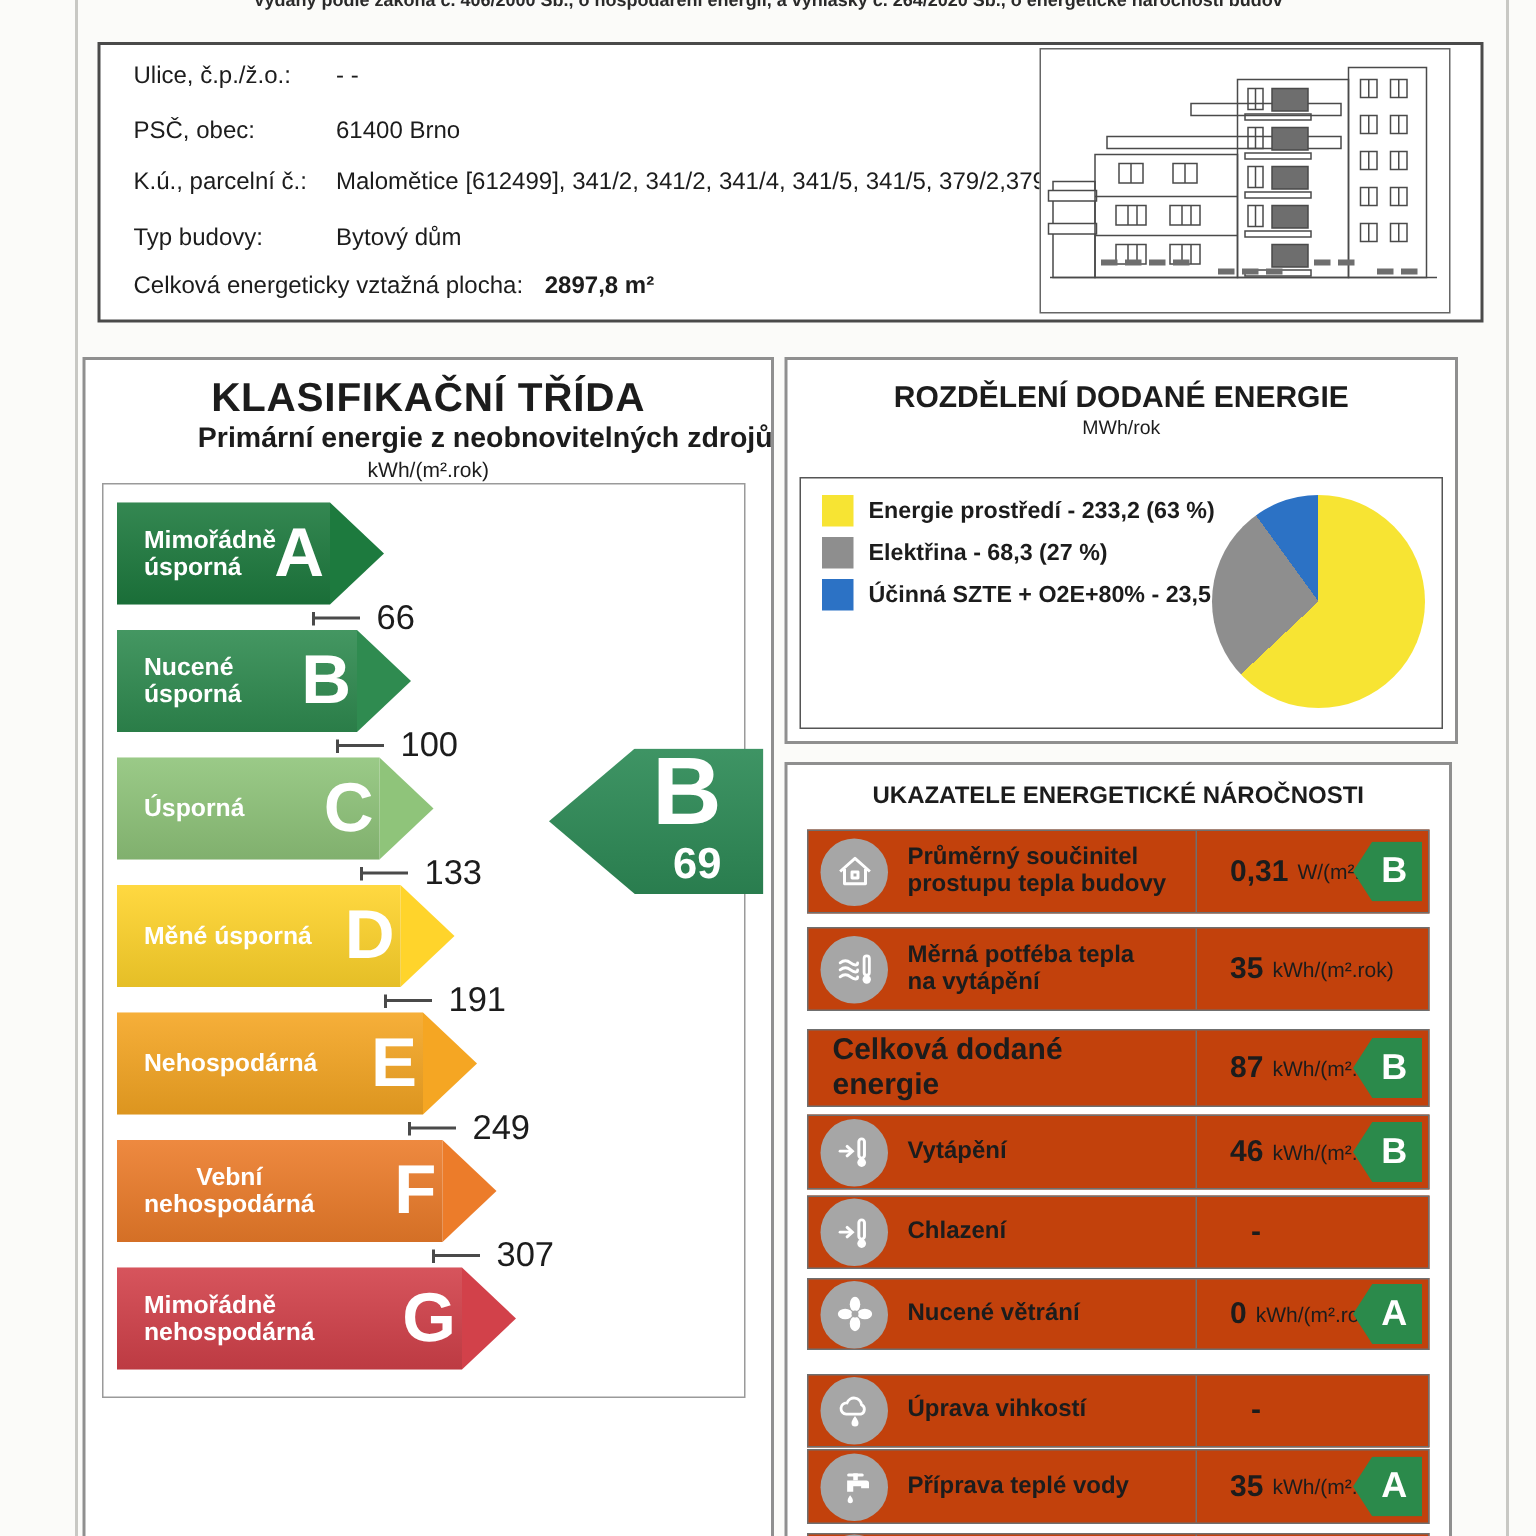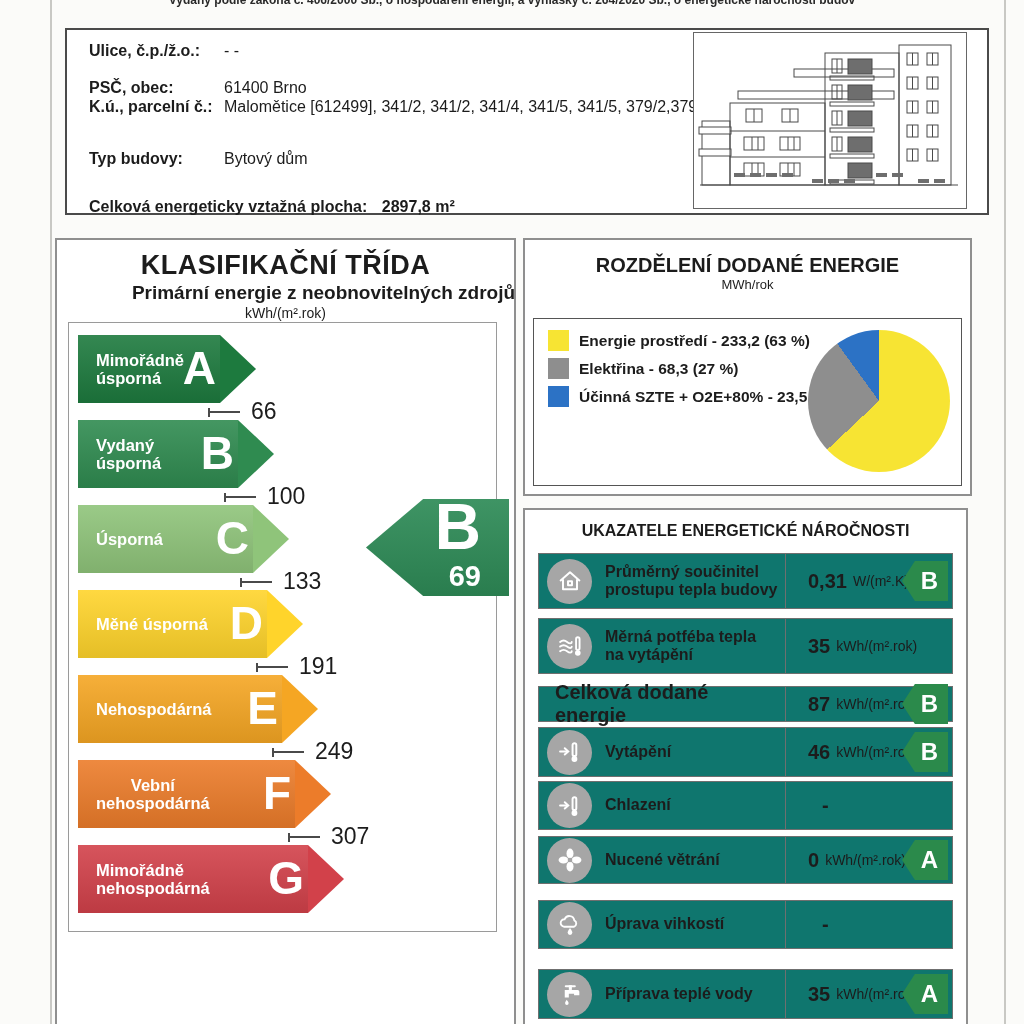--- a/index.html
+++ b/index.html
@@ -11,21 +11,21 @@
   }
   .abs{position:absolute;}
 
   
   .page-frame{left:50px;top:-22px;width:952px;height:1080px;border:2px solid #c8c8c4;}
   .law-line{top:-7px;left:90px;width:844px;text-align:center;font-size:12px;font-weight:700;color:#2a2a2a;white-space:nowrap;overflow:hidden;}
 
   
   .info-box{left:65px;top:28px;width:920px;height:183px;border:2px solid #4a4a4a;background:#fff;}
   .info-row{position:absolute;left:22px;font-size:16px;white-space:nowrap;}
-  .info-row .lbl{font-weight:700;}
+  .info-row .lbl{font-weight:400;}
   .info-row .val{position:absolute;left:135px;font-weight:400;white-space:nowrap;}
   .info-row.inline .val{position:static;margin-left:10px;font-weight:700;}
   .map-plus{display:inline-block;width:13px;height:15px;background:#111;color:#fff;border-radius:2px;
     font-size:12px;font-weight:700;line-height:15px;text-align:center;vertical-align:-2px;margin-left:4px;}
   .bldg-box{left:693px;top:32px;width:272px;height:175px;border:1.5px solid #666;background:#fff;}
 
   
   .class-panel{left:55px;top:238px;width:457px;height:802px;border:2px solid #8f8f8f;background:#fff;}
   .class-title{width:100%;text-align:center;margin-top:10px;font-size:27px;font-weight:700;letter-spacing:.5px;}
   .class-sub{width:100%;text-align:center;margin-top:1px;font-size:19px;font-weight:700;padding-left:38px;}
@@ -56,21 +56,21 @@
   .split-inner{position:absolute;left:8px;top:78px;width:427px;height:166px;border:1.5px solid #555;}
   .legend-item{position:absolute;left:14px;display:flex;align-items:center;}
   .legend-sq{width:21px;height:21px;margin-right:10px;flex:none;}
   .legend-txt{font-size:15.5px;font-weight:700;white-space:nowrap;}
   .pie{position:absolute;left:274px;top:11px;width:142px;height:142px;border-radius:50%;}
 
   
   .ind-panel{left:523px;top:508px;width:445px;height:532px;border:2px solid #8f8f8f;background:#fff;
     padding:12px 13px 0 13px;box-sizing:border-box;}
   .ind-title{text-align:center;font-size:16px;font-weight:700;margin-bottom:13px;}
-  .ind-row{border:1.5px solid #6f6f6f;background:#0f766e;display:flex;align-items:stretch;box-sizing:border-box;}
+  .ind-row{border:1.5px solid #6f6f6f;background:#c2410c;display:flex;align-items:stretch;box-sizing:border-box;gap:12px;}
   .ind-left{flex:0 0 246px;display:flex;align-items:center;gap:13px;padding-left:8px;box-sizing:border-box;}
   .ind-right{flex:1;border-left:1.5px solid #6f6f6f;display:flex;align-items:center;padding-left:22px;position:relative;}
   .ind-icon{width:45px;height:45px;border-radius:50%;background:#a6a6a6;flex:none;
     display:flex;align-items:center;justify-content:center;}
   .ind-label{font-size:16px;font-weight:700;line-height:1.15;}
   .ind-label span{display:block;}
   .ind-label.big{font-size:20px;padding-left:8px;}
   .ind-value{font-size:20px;font-weight:700;}
   .ind-unit{font-size:14px;margin-left:6px;}
   .ind-right.dash{padding-left:36px;}
@@ -88,29 +88,29 @@
 
 <div class="abs info-box">
   <div class="info-row" style="top:12px">
     <span class="lbl">Ulice, č.p./ž.o.:</span>
     <span class="val">- -</span>
   </div>
   <div class="info-row" style="top:49px">
     <span class="lbl">PSČ, obec:</span>
     <span class="val">61400 Brno</span>
   </div>
-  <div class="info-row" style="top:68px">
+  <div class="info-row" style="top:83px">
     <span class="lbl">K.ú., parcelní č.:</span>
     <span class="val"><span>Malomětice [612499], 341/2, 341/2, 341/4, 341/5, 341/5, 379/2,379</span><span class="map-plus">+</span></span>
   </div>
   <div class="info-row" style="top:120px">
     <span class="lbl">Typ budovy:</span>
     <span class="val">Bytový dům</span>
   </div>
-  <div class="info-row inline" style="top:168px">
+  <div class="info-row inline" style="top:152px">
     <span class="lbl">Celková energeticky vztažná plocha:</span>
     <span class="val">2897,8 m²</span>
   </div>
 </div>
 
 <div class="abs bldg-box">
   <svg width="270" height="173" viewBox="0 0 270 173">
     <g stroke="#4a4a4a" stroke-width="1" fill="none">
       <line x1="6" y1="152" x2="264" y2="152"></line>
 
@@ -218,21 +218,21 @@
       </div>
         <div class="cap" style="border-left-color: rgb(29, 122, 62);"></div>
     </div>
     <div class="marker" style="margin-left:130px">
         <span class="tick"></span>
         <span class="tick-num">66</span>
       </div>
 
     <div class="earrow" style="width:196px">
       <div class="body" style="background-color: rgb(47, 139, 80);">
-        <div class="lab"><span>Vydaný</span><br><span>úsporná</span></div>
+        <div class="lab"><span>Nucené</span><br><span>úsporná</span></div>
         <div class="ltr">B</div>
       </div>
         <div class="cap" style="border-left-color: rgb(47, 139, 80);"></div>
     </div>
     <div class="marker" style="margin-left:146px">
         <span class="tick"></span>
         <span class="tick-num">100</span>
       </div>
 
     <div class="earrow" style="width:211px">
@@ -360,21 +360,21 @@
           <span>Měrná potféba tepla</span>
           <span>na vytápění</span>
         </div>
     </div>
     <div class="ind-right">
       <span class="ind-value">35</span>
       <span class="ind-unit">kWh/(m².rok)</span>
     </div>
   </div>
 
-  <div class="ind-row" style="height:36px;margin-bottom:5px">
+  <div class="ind-row" style="height:52px;margin-bottom:5px">
     <div class="ind-left">
       <div class="ind-label big">
           <span>Celková dodané energie</span>
         </div>
     </div>
     <div class="ind-right">
       <span class="ind-value">87</span>
       <span class="ind-unit">kWh/(m².rok)</span>
       <div class="badge" style="background-color: rgb(43, 138, 75);">
           <span>B</span>
@@ -442,21 +442,21 @@
     </div>
     <div class="ind-right">
       <span class="ind-value">0</span>
       <span class="ind-unit">kWh/(m².rok)</span>
       <div class="badge" style="background-color: rgb(43, 138, 75);">
           <span>A</span>
         </div>
     </div>
   </div>
 
-  <div class="ind-row" style="height:49px;margin-bottom:20px">
+  <div class="ind-row" style="height:49px;margin-bottom:1px">
     <div class="ind-left">
       <div class="ind-icon">
         <svg width="28" height="28" viewBox="0 0 24 24" fill="none" stroke="#fff" stroke-width="1.6">
             <path d="M7 13.5a3.2 3.2 0 0 1 .4-6.4 4.3 4.3 0 0 1 8.3 1 2.9 2.9 0 0 1-.4 5.4z"></path>
             <path d="M12 14.5c-1.4 2-2 3-2 4a2 2 0 0 0 4 0c0-1-.6-2-2-4z" fill="#fff" stroke="none"></path>
           </svg>
       </div>
       <div class="ind-label">
           <span>Úprava vihkostí</span>
         </div>

